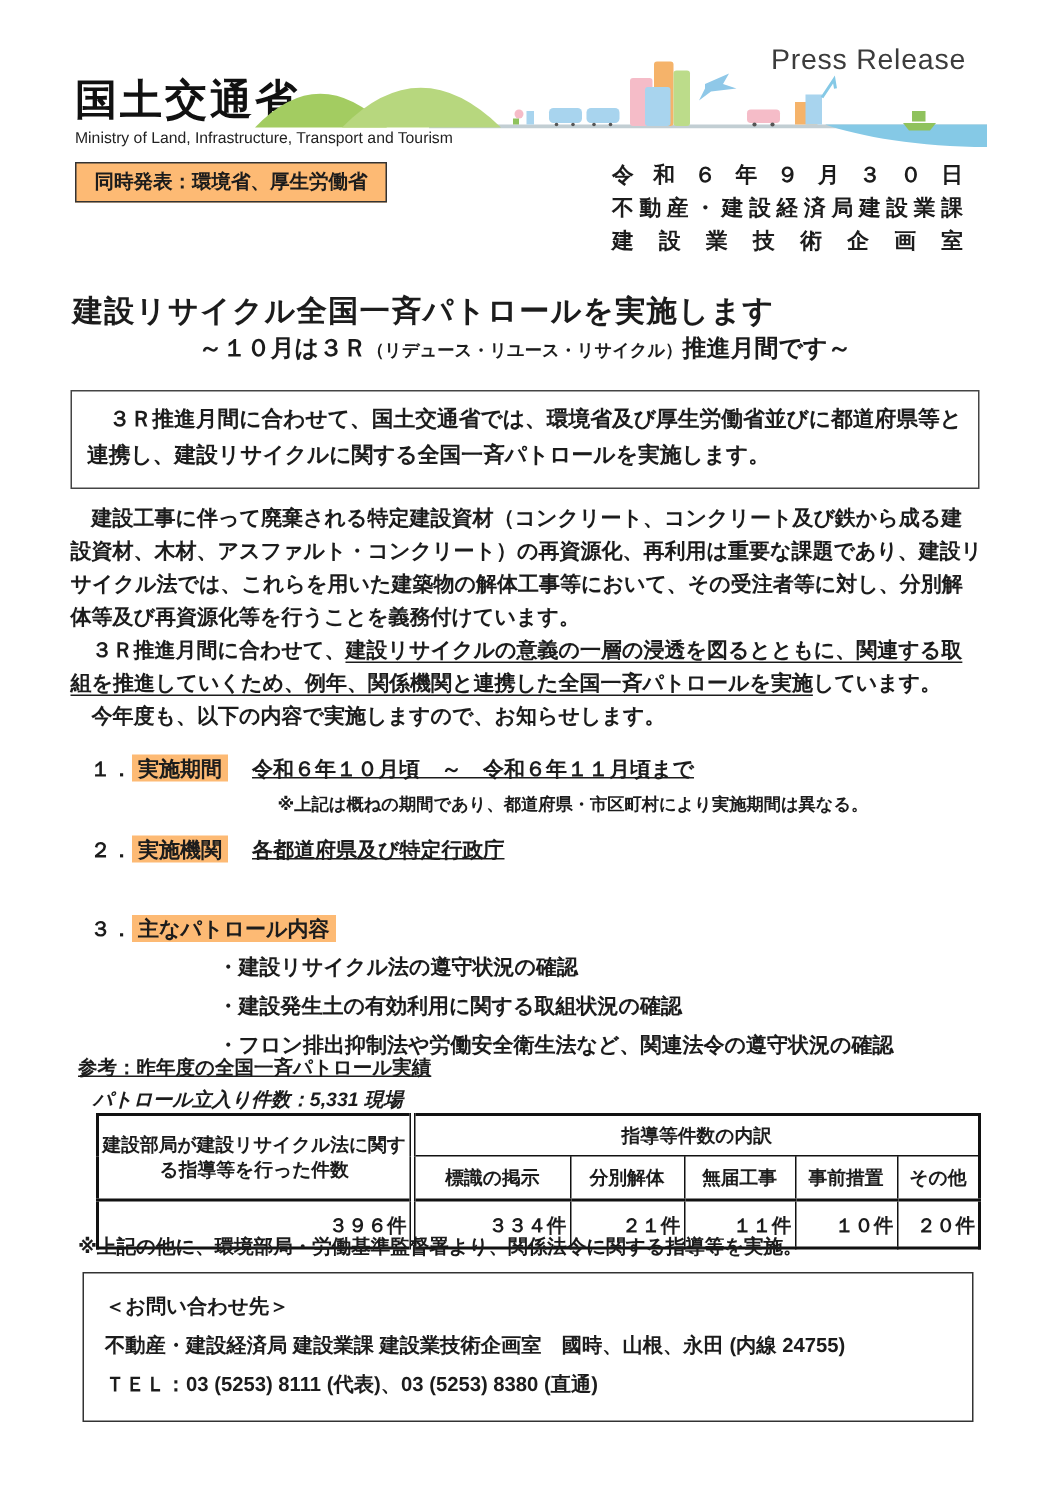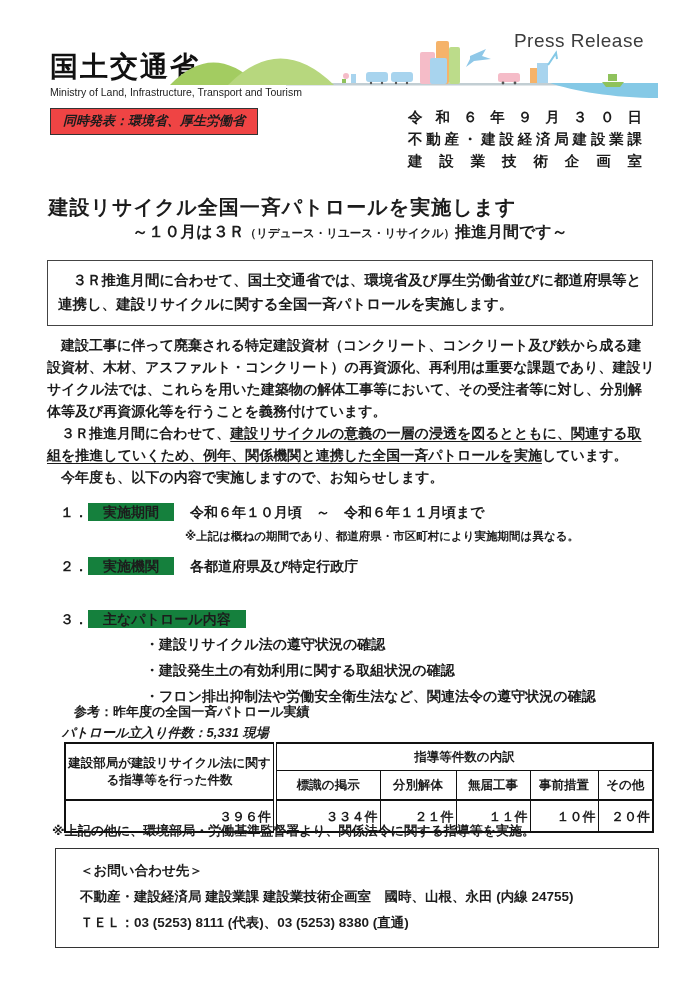--- a/index.html
+++ b/index.html
@@ -10,58 +10,58 @@
     color:#1c1c1c;
   }
   .abs{position:absolute;}
   
   .press-release{top:30px;right:56px;font-size:19px;font-weight:400;color:#3c3c3c;letter-spacing:.5px;}
   .logo-ja{left:50px;top:48px;font-size:28px;font-weight:700;letter-spacing:2px;color:#111;}
   .logo-en{left:50px;top:86px;font-size:10.5px;font-weight:400;color:#222;}
   .illus{left:158px;top:34px;}
   .sim-box{
     left:50px;top:108px;border:1.5px solid #333;padding:3px 12px 4px 12px;
-    font-size:13px;font-weight:700;background:#ef4444;font-style:italic;
+    font-size:13px;font-weight:700;background:#fdba74;
   }
   .date-block{left:408px;top:106px;width:234px;font-size:14.5px;font-weight:700;line-height:22px;}
   .date-block div{text-align:justify;text-align-last:justify;}
   
   .doc-title{left:0;top:194px;width:565px;text-align:center;font-size:20px;font-weight:700;letter-spacing:1px;}
   .doc-subtitle{left:0;top:222px;width:700px;text-align:center;font-size:16px;font-weight:700;}
   .doc-subtitle .paren{font-size:11.5px;}
   
   .summary-box{
     left:47px;top:260px;width:584px;border:1.5px solid #444;
     padding:7px 10px 9px 10px;font-size:14.5px;font-weight:700;line-height:24px;
   }
   
   .body-text{left:47px;top:334px;width:608px;font-size:14px;font-weight:700;line-height:22px;}
   .body-text p{margin:0;}
   .ul{text-decoration:underline;text-underline-offset:3px;}
   
   .sec-row{font-size:14px;font-weight:700;white-space:nowrap;}
-  .hl{background:#15803d;padding:1px 15px;}
-  .sec-val{margin-left:16px;}
+  .hl{background:#fdba74;padding:1px 4px;}
+  .sec-val{margin-left:16px;text-decoration:underline;}
   .sec-note{font-size:11.5px;font-weight:700;white-space:nowrap;margin-left:20px;}
   .bullet{font-size:14px;font-weight:700;white-space:nowrap;}
   
   .ref-line{font-size:13px;font-weight:700;white-space:nowrap;}
   table.results{border-collapse:collapse;table-layout:fixed;width:588px;border:2px solid #111;}
   table.results td{
     border:1px solid #111;text-align:center;vertical-align:middle;
     font-size:12.5px;font-weight:700;padding:2px 2px;line-height:17px;
   }
   table.results td.dbl{border-left:4px double #111;}
   table.results tr.vals td{border-top:2px solid #111;height:26px;font-size:13px;text-align:right;}
   table.results td.c-group{height:22px;}
   table.results td.c-sub{height:24px;}
   
   .contact-box{
     left:55px;top:848px;width:564px;border:1.5px solid #333;
-    padding:9px 14px 11px 24px;font-size:13.5px;font-weight:700;line-height:26px;
+    padding:9px 14px 11px 14px;font-size:13.5px;font-weight:700;line-height:26px;
   }
   .contact-box div{white-space:nowrap;}
 </style>
 </head>
 <body>
 
 <div class="page">
 
   <div class="abs press-release">Press Release</div>
   <div class="abs logo-ja">国土交通省</div>
@@ -136,21 +136,21 @@
     <span>２．</span><span class="hl">実施機関</span><span class="sec-val">各都道府県及び特定行政庁</span>
   </div>
 
   <div class="abs sec-row" style="left:60px;top:611px;">
     <span>３．</span><span class="hl">主なパトロール内容</span>
   </div>
   <div class="abs bullet" style="left:145px;top:636px;">・建設リサイクル法の遵守状況の確認</div>
   <div class="abs bullet" style="left:145px;top:662px;">・建設発生土の有効利用に関する取組状況の確認</div>
   <div class="abs bullet" style="left:145px;top:688px;">・フロン排出抑制法や労働安全衛生法など、関連法令の遵守状況の確認</div>
 
-  <div class="abs ref-line" style="left:74px;top:703px;">参考：昨年度の全国一斉パトロール実績</div>
+  <div class="abs ref-line" style="left:52px;top:703px;text-decoration:underline;">参考：昨年度の全国一斉パトロール実績</div>
   <div class="abs ref-line" style="left:62px;top:724px;font-style:italic;">パトロール立入り件数：5,331 現場</div>
 
   <table class="results abs" style="left:64px;top:742px;">
     <colgroup>
       <col style="width:210px">
         <col style="width:105px">
         <col style="width:76px">
       <col style="width:74px">
         <col style="width:68px">
         <col style="width:55px">

